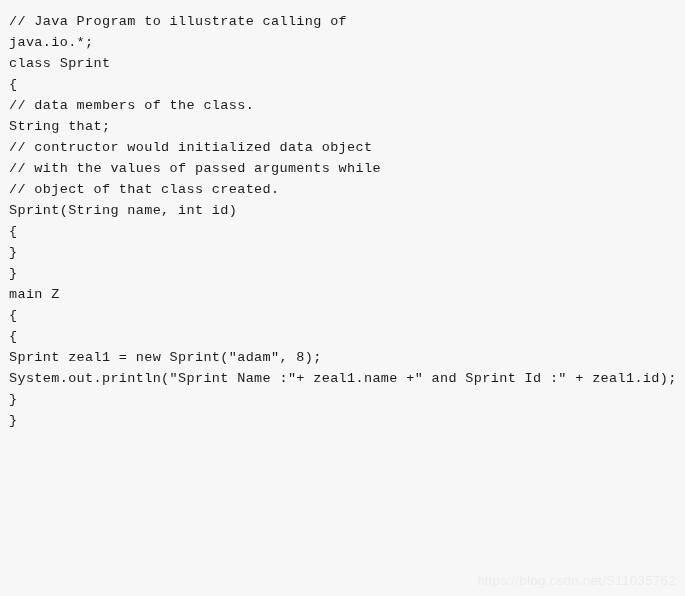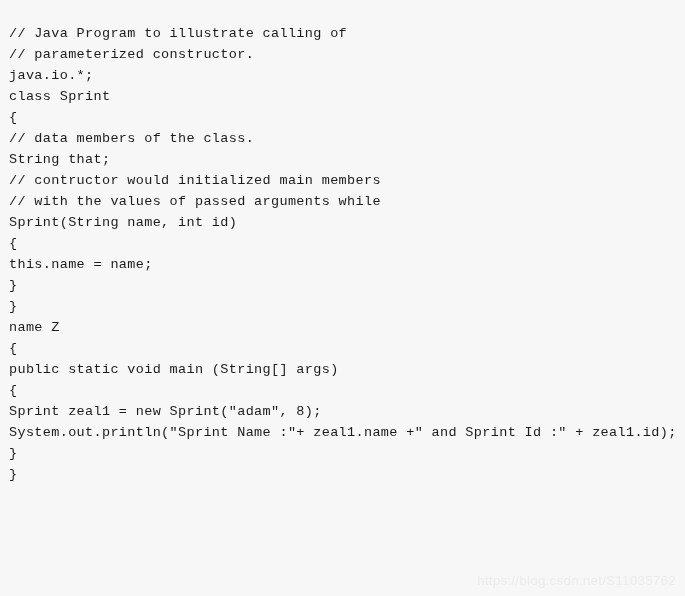--- a/index.html
+++ b/index.html
@@ -12,21 +12,21 @@
     background: #f7f7f7;
     font-family: "Liberation Mono", "DejaVu Sans Mono", monospace;
     overflow: hidden;
   }
   #code-block {
     position: relative;
     width: 685px;
     height: 596px;
     background: #f7f7f7;
     box-sizing: border-box;
-    padding: 23px 0 0 9px;
+    padding: 11px 0 0 9px;
   }
   .code-line {
     display: block;
     height: 21px;
     line-height: 21px;
     font-size: 13.5px;
     letter-spacing: 0.35px;
     color: #1c1c1c;
     white-space: pre;
     font-family: "Liberation Mono", "DejaVu Sans Mono", monospace;
@@ -43,36 +43,34 @@
     white-space: pre;
     user-select: none;
   }
 </style>
 </head>
 <body>
 
 <div id="code-block">
   <div id="code-lines">
       <div class="code-line">// Java Program to illustrate calling of</div>
-      <div class="code-line">// parameterized constructor.</div>
       <div class="code-line">java.io.*;</div>
       <div class="code-line">class Sprint</div>
       <div class="code-line">{</div>
       <div class="code-line">// data members of the class.</div>
       <div class="code-line">String that;</div>
-      <div class="code-line">// contructor would initialized main members</div>
+      <div class="code-line">// contructor would initialized data object</div>
       <div class="code-line">// with the values of passed arguments while</div>
+      <div class="code-line">// object of that class created.</div>
       <div class="code-line">Sprint(String name, int id)</div>
       <div class="code-line">{</div>
-      <div class="code-line">this.name = name;</div>
       <div class="code-line">}</div>
       <div class="code-line">}</div>
-      <div class="code-line">name Z</div>
+      <div class="code-line">main Z</div>
       <div class="code-line">{</div>
-      <div class="code-line">public static void main (String[] args)</div>
       <div class="code-line">{</div>
       <div class="code-line">Sprint zeal1 = new Sprint(″adam″, 8);</div>
       <div class="code-line">System.out.println(″Sprint Name :″+ zeal1.name +″ and Sprint Id :″ + zeal1.id);</div>
       <div class="code-line">}</div>
       <div class="code-line">}</div>
     </div>
   <div id="watermark">https://blog.csdn.net/S11035762</div>
 </div>
 
 </body></html>

